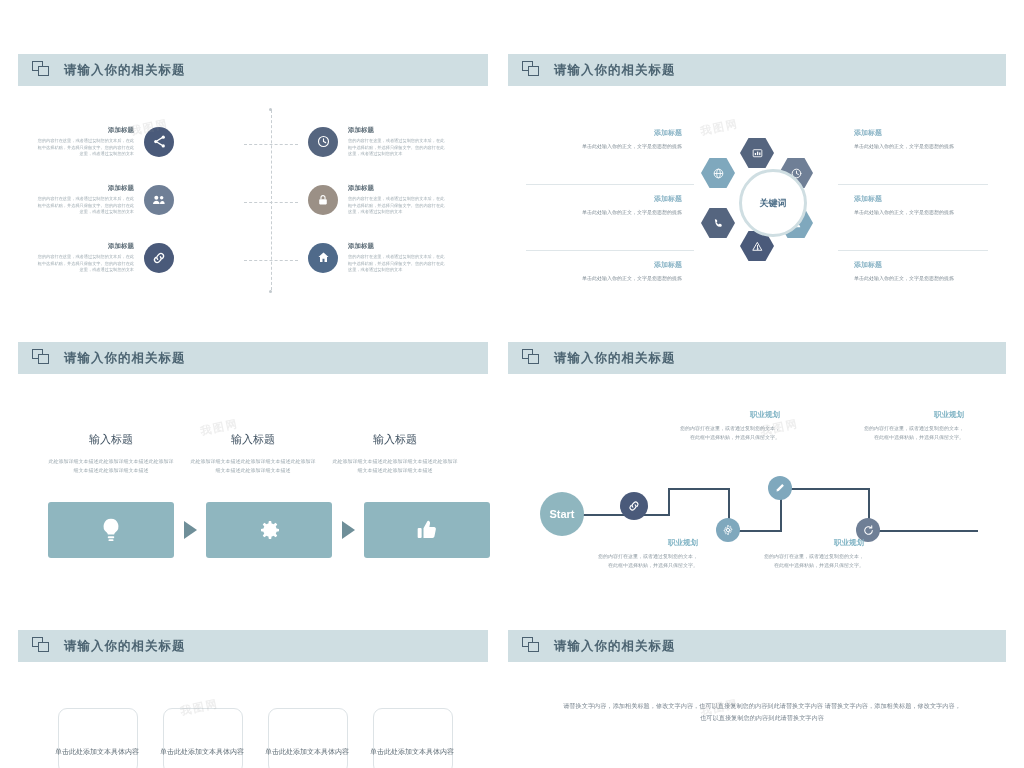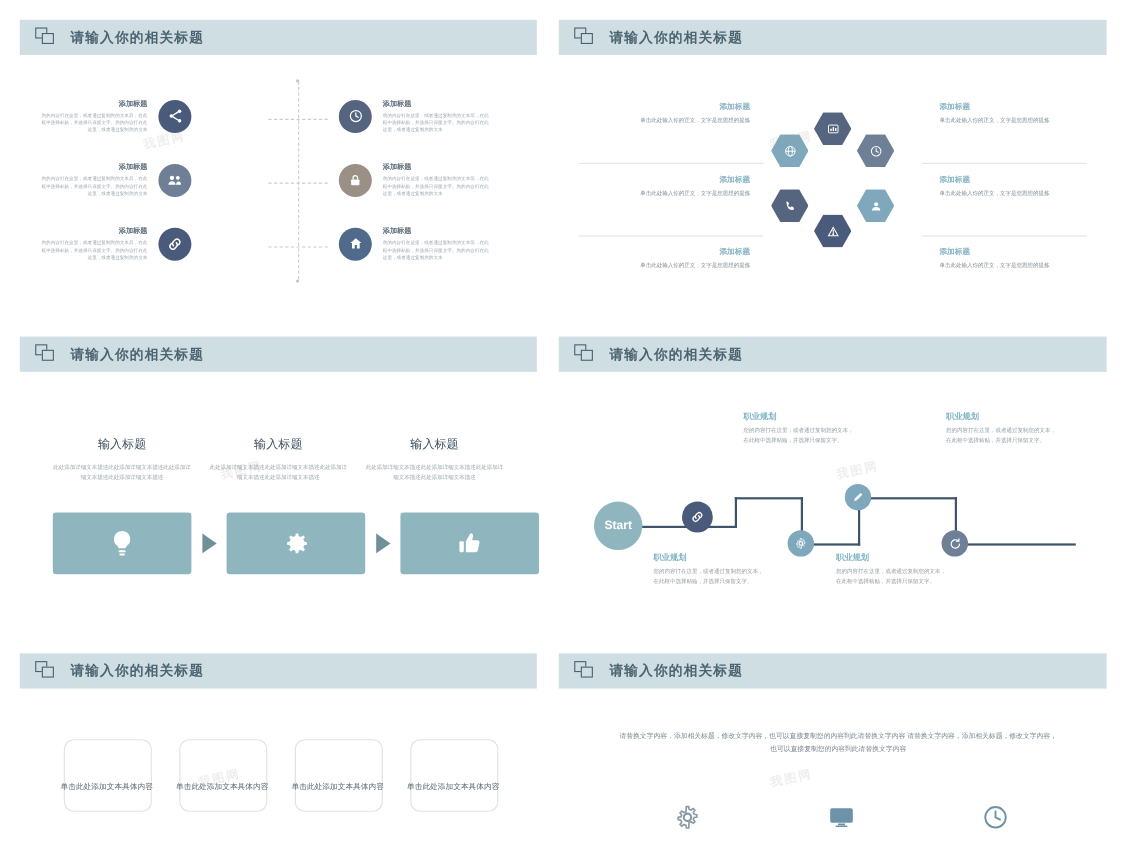--- a/index.html
+++ b/index.html
@@ -1,17 +1,17 @@
 <!DOCTYPE html>
 <html><head>
 <meta charset="utf-8">
 <style>
   html,body{margin:0;padding:0;background:#ffffff;}
   body{width:1024px;height:768px;font-family:"Liberation Sans","DejaVu Sans",sans-serif;overflow:hidden;}
-  .page{position:absolute;background:#ffffff;}
+  .page{position:absolute;background:#ffffff;margin-top:36px;}
   .hdr{position:absolute;left:0;top:0;width:100%;height:32px;background:#cfdee2;display:flex;align-items:center;}
   .hdr-icon{margin-left:14px;width:20px;height:18px;position:relative;flex:none;}
   .hdr-icon i{position:absolute;border:1.6px solid #4a6070;display:block;}
   .hdr-icon i.a{left:0;top:0;width:9px;height:8px;}
   .hdr-icon i.b{left:6px;top:5px;width:9px;height:8px;background:#cfdee2;}
   .hdr-title{margin-left:12px;color:#4c6472;font-size:12.5px;font-weight:bold;letter-spacing:1px;}
   
   #p1{left:18px;top:18px;width:470px;height:272px;}
   #p2{left:508px;top:18px;width:498px;height:272px;}
   #p3{left:18px;top:306px;width:470px;height:272px;}
@@ -54,21 +54,21 @@
   .p3col .d{font-size:5px;color:#9aa7ae;line-height:1.8;}
   .p3box{position:absolute;width:126px;height:56px;background:#8fb6bf;border-radius:3px;display:flex;align-items:center;justify-content:center;}
   .arrow{position:absolute;width:0;height:0;border-top:9px solid transparent;border-bottom:9px solid transparent;border-left:13px solid #6f8f99;}
 
   
   .p4line{position:absolute;background:#3f5468;height:2px;}
   .p4v{position:absolute;background:#3f5468;width:2px;}
   .p4node{position:absolute;border-radius:50%;display:flex;align-items:center;justify-content:center;color:#fff;}
   .start{position:absolute;width:44px;height:44px;border-radius:50%;background:#8fb6bf;color:#fff;font-size:11px;
          display:flex;align-items:center;justify-content:center;font-weight:bold;}
-  .p4blk{position:absolute;width:104px;text-align:left;}
+  .p4blk{position:absolute;width:104px;text-align:right;}
   .p4blk .t{font-size:7.5px;font-weight:bold;color:#7fb3c4;margin-bottom:4px;}
   .p4blk .b{font-size:5px;color:#8e9aa2;line-height:1.8;}
 
   
   .p5card{position:absolute;width:78px;height:64px;border:1.2px solid #dde3e6;border-radius:9px;}
   .p5txt{position:absolute;width:84px;font-size:7px;color:#5d6b74;line-height:1.6;text-align:center;}
 
   
   .p6para{position:absolute;font-size:6.2px;color:#7b8791;line-height:2.0;}
   .p6icon{position:absolute;display:flex;align-items:center;justify-content:center;}
@@ -217,20 +217,21 @@
           <path d="M5 19c0-3.6 3.1-5.6 7-5.6s7 2 7 5.6z"></path>
         </svg>
     </div>
     <div class="hex c-dark" style="left:47px;top:95px;">
       <svg width="13" height="13" viewBox="0 0 24 24" fill="none" stroke="#fff" stroke-width="1.7" stroke-linecap="round">
           <path d="M12 5l8 14H4z"></path>
           <line x1="12" y1="10" x2="12" y2="14.2"></line>
           <circle cx="12" cy="16.6" r=".9" fill="#fff"></circle>
         </svg>
     </div>
+    <div class="kw" style="left:46px;top:33px;">关键词</div>
   </div>
 
   <div class="p2line" style="left:18px;top:130px;width:168px;"></div>
   <div class="p2line" style="left:18px;top:196px;width:168px;"></div>
   <div class="p2line" style="left:330px;top:130px;width:150px;"></div>
   <div class="p2line" style="left:330px;top:196px;width:150px;"></div>
 
   <div class="p2blk" style="left:64px;top:74px;text-align:right;">
     <div class="t" style="color:#8ab4c6;">添加标题</div>
     <div class="b">单击此处输入你的正文，文字是您思想的提炼</div>

